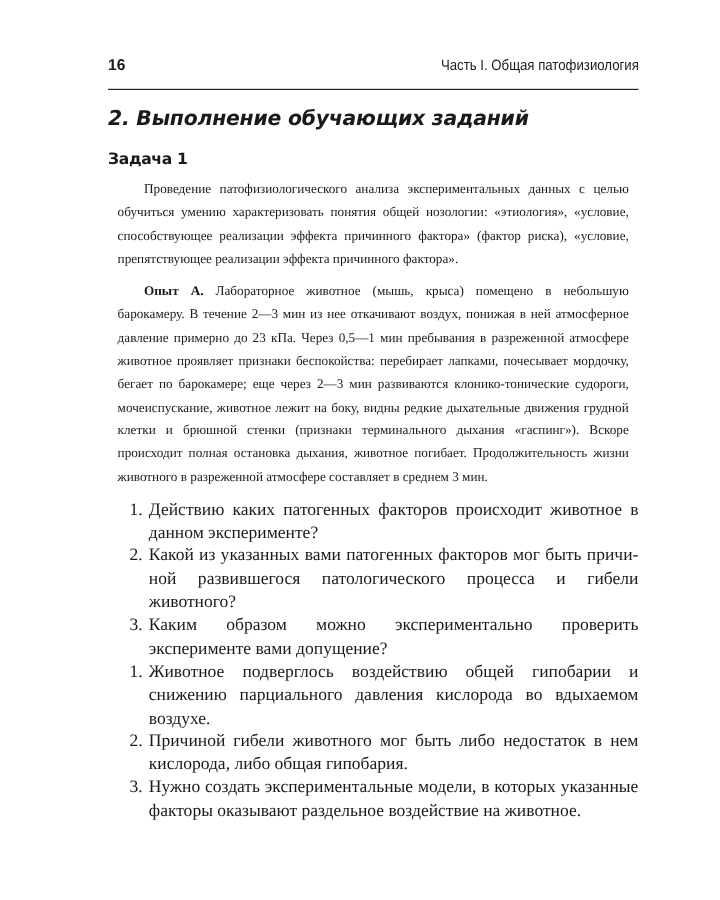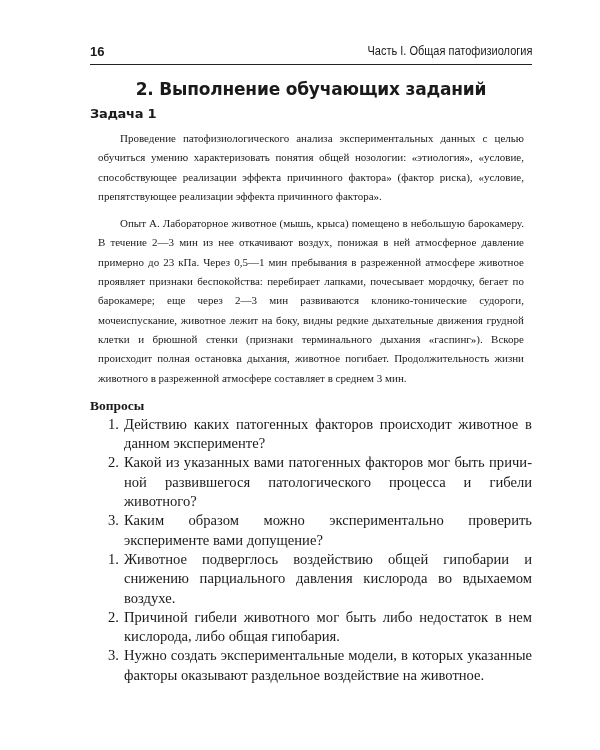--- a/index.html
+++ b/index.html
@@ -3,69 +3,68 @@
 <meta charset="utf-8">
 <style>
   html, body { margin: 0; padding: 0; background: #ffffff; }
   body { width: 600px; height: 750px; overflow: hidden; position: relative; }
   .page {
     position: absolute; left: 90px; top: 44px; width: 442px;
     font-family: "Liberation Serif", "DejaVu Serif", serif;
     color: #1a1a1a;
   }
   .running-head {
-    display: flex; justify-content: space-between; align-items: flex-start;
-    border-bottom: 1.3px solid #222; padding-bottom: 3px; height: 17px;
+    display: flex; justify-content: space-between; align-items: flex-end;
+    border-bottom: 1.3px solid #222; padding-bottom: 13px; height: 17px;
     font-family: "Liberation Sans", "DejaVu Sans", sans-serif;
   }
   .page-number { font-weight: bold; font-size: 13px; }
   .running-title { font-size: 12.5px; transform: scaleX(0.88); transform-origin: right bottom; white-space: nowrap; }
   .section-title {
     font-family: "DejaVu Sans", "Liberation Sans", sans-serif;
-    font-weight: bold; font-size: 17px; text-align: center;
-    margin: 14px 0 0 0; letter-spacing: -0.2px;
+    font-weight: bold; font-size: 17px; 
+    margin: 14px 0 0 0; letter-spacing: -0.2px; font-style: italic;
   }
   .task-title {
     font-family: "DejaVu Sans", "Liberation Sans", sans-serif;
-    font-weight: bold; font-size: 13px; margin: 7px 0 0 0; letter-spacing: -0.3px;
+    font-weight: bold; font-size: 13px; margin: 17px 0 0 0; letter-spacing: -0.3px;
   }
   p.body {
     margin: 8px; font-size: 11px; line-height: 19.3px;
     text-align: justify; text-indent: 22px; hyphens: manual;
   }
   .subhead {
     font-weight: bold; font-size: 13.5px; margin: 10px 0 1px 0;
   }
   ol.numbered {
     margin: 0; padding: 0 0 0 34px; list-style: none;
     font-size: 14.6px; line-height: 19.3px;
   }
   ol.numbered li { position: relative; text-align: justify; }
   ol.numbered li .num { position: absolute; left: -16px; }
-  .bold { font-weight: normal; }
+  .bold { font-weight: bold; }
 </style>
 </head>
 <body>
 
 <div class="page">
 
   <div class="running-head">
     <span class="page-number">16</span>
     <span class="running-title">Часть I. Общая патофизиология</span>
   </div>
 
   <h2 class="section-title">2. Выполнение обучающих заданий</h2>
 
   <h3 class="task-title">Задача 1</h3>
 
   <p class="body">Проведение патофизиологического анализа экспериментальных дан­ных с целью обучиться умению характеризовать понятия общей нозо­логии: «этиология», «условие, способствующее реализации эффекта причинного фактора» (фактор риска), «условие, препятствующее реали­зации эффекта причинного фактора».</p>
 
   <p class="body"><span class="bold">Опыт А.</span><span> Лабораторное животное (мышь, крыса) помещено в неболь­шую барокамеру. В течение 2—3 мин из нее откачивают воздух, понижая в ней атмосферное давление примерно до 23 кПа. Через 0,5—1 мин пре­бывания в разреженной атмосфере животное проявляет признаки бес­покойства: перебирает лапками, почесывает мордочку, бегает по баро­камере; еще через 2—3 мин развиваются клонико-тонические судороги, мочеиспускание, животное лежит на боку, видны редкие дыхательные движения грудной клетки и брюшной стенки (признаки терминального дыхания «гаспинг»). Вскоре происходит полная остановка дыхания, жи­вотное погибает. Продолжительность жизни животного в разреженной атмосфере составляет в среднем 3 мин.</span></p>
 
-  <div class="subhead">Вопросы</div>
   <ol class="numbered">
     <li><span class="num">1.</span><span>Действию каких патогенных факторов происходит животное в данном эксперименте?</span></li>
     <li><span class="num">2.</span><span>Какой из указанных вами патогенных факторов мог быть причи­ной развившегося патологического процесса и гибели животного?</span></li>
     <li><span class="num">3.</span><span>Каким образом можно экспериментально проверить эксперименте вами допущение?</span></li>
   </ol>
 
   <ol class="numbered">
     <li><span class="num">1.</span><span>Животное подверглось воздействию общей гипобарии и снижению парциального давления кислорода во вдыхаемом воздухе.</span></li>
     <li><span class="num">2.</span><span>Причиной гибели животного мог быть либо недостаток в нем кис­лорода, либо общая гипобария.</span></li>
     <li><span class="num">3.</span><span>Нужно создать экспериментальные модели, в которых указанные факторы оказывают раздельное воздействие на животное.</span></li>

